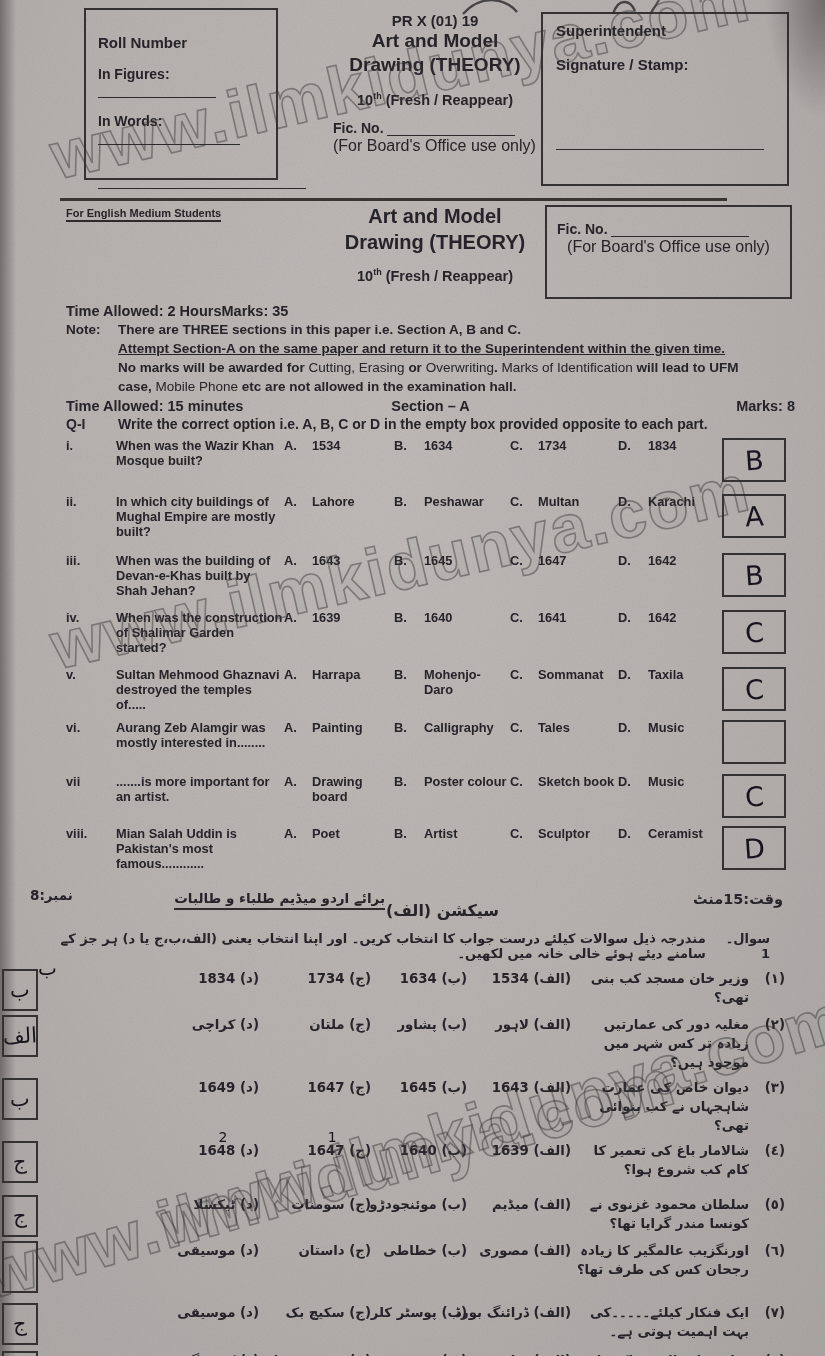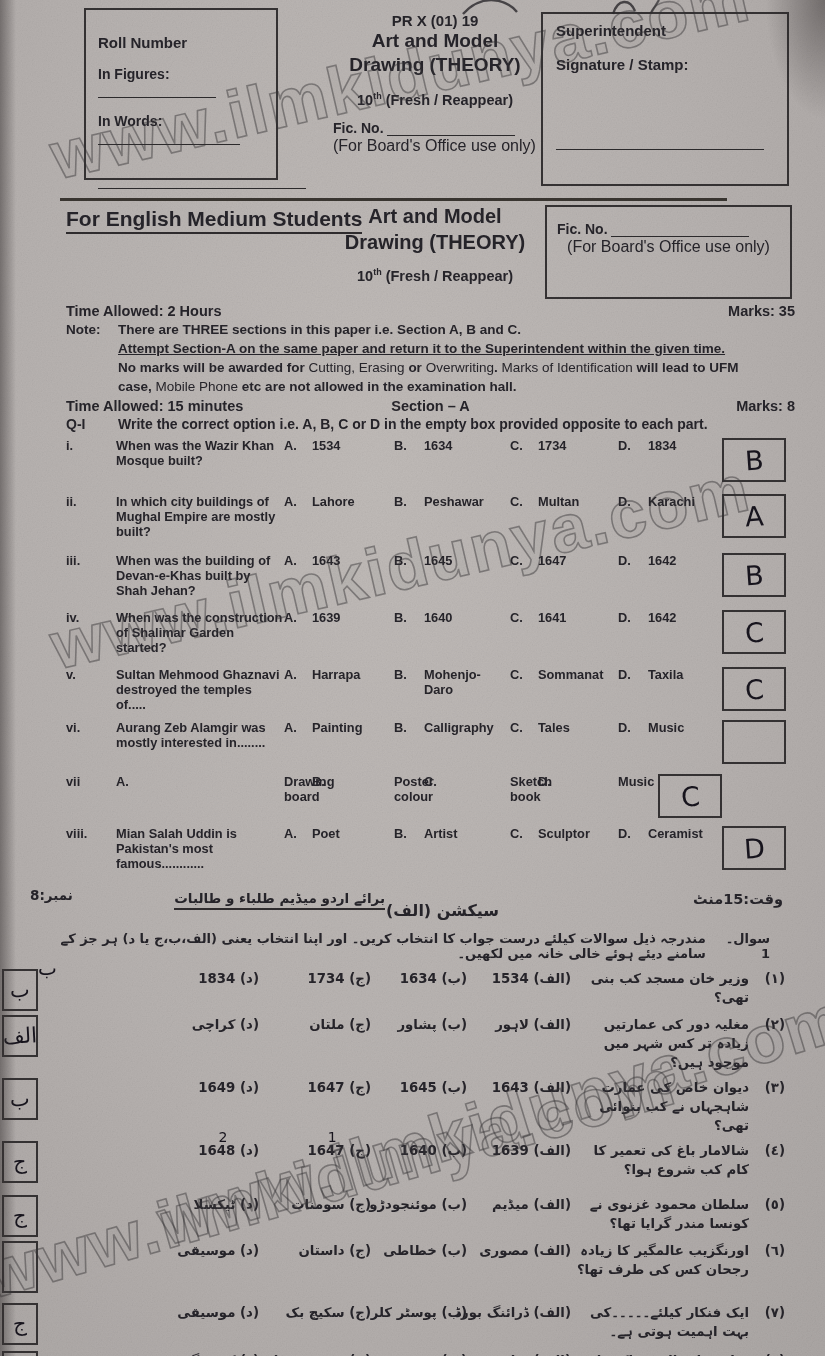--- a/index.html
+++ b/index.html
@@ -33,27 +33,27 @@
   .btitle{font-weight:700;font-size:19px;line-height:24px;}
   .cls{font-weight:700;font-size:14.5px;margin-top:14px;}
   .ficrow{font-size:14px;margin-top:12px;text-align:left;padding-left:8px;}
   .ficnote{font-size:16px;font-weight:400;margin-top:1px;}
   .super-box{position:absolute;left:541px;top:12px;width:248px;height:174px;padding:8px 13px;box-sizing:border-box;font-size:15px;}
   .sig{margin-top:17px;}
   .sline{margin-top:60px;}
   .hr{border-top:3px solid #3a3631;margin:0 98px 0 60px;}
   
   .sec2{position:relative;height:102px;z-index:10;}
-  .medium-head{position:absolute;left:66px;top:6px;font-weight:700;font-size:21px;border-bottom:2.4px solid #2f2c2e;padding-bottom:1px;}
+  .medium-head{position:absolute;left:66px;top:6px;font-weight:700;font-size:11px;border-bottom:2.4px solid #2f2c2e;padding-bottom:1px;}
   .center2{position:absolute;left:316px;top:2px;width:238px;text-align:center;}
   .btitle2{font-weight:700;font-size:20px;line-height:26px;}
   .cls2{font-weight:700;font-size:14.5px;margin-top:12px;}
   .fic-box2{position:absolute;left:545px;top:4px;width:247px;height:94px;padding:14px 10px;box-sizing:border-box;font-size:14px;}
   .fic-box2 .ficnote{text-align:center;}
-  .time-row{display:flex;justify-content:space-between;margin:0 30px 0 66px;font-weight:700;font-size:14.5px;z-index:10;position:relative;}
+  .time-row{display:flex;justify-content:flex-start;margin:0 22px 0 66px;font-weight:700;font-size:14.5px;z-index:10;position:relative;}
   
   .note{display:grid;grid-template-columns:52px 1fr;margin:1px 24px 0 66px;font-size:13.5px;line-height:19px;position:relative;z-index:10;}
   .note .lbl{font-weight:700;}
   .u{text-decoration:underline;}
   .b{font-weight:400;}
   .secrow{display:grid;grid-template-columns:1fr auto 1fr;margin:2px 30px 0 66px;font-weight:700;font-size:14.5px;position:relative;z-index:10;}
   .secrow .r{text-align:right;}
   .qirow{display:grid;grid-template-columns:52px 1fr;margin:2px 30px 6px 66px;font-weight:700;font-size:14px;position:relative;z-index:10;}
   
   .eqs{margin:4px 39px 0 66px;position:relative;z-index:10;}
@@ -271,20 +271,21 @@
         <span>Tales</span>
       <span>D.</span>
         <span>Music</span>
       <span class="abox bx">
           <b class="hand hand-en"></b>
         </span>
     </div>
 
     <div class="eq mb8">
       <span>vii</span>
+      <span>.......is more important for an artist.</span>
       <span>A.</span>
         <span>Drawing board</span>
       <span>B.</span>
         <span>Poster colour</span>
       <span>C.</span>
         <span>Sketch book</span>
       <span>D.</span>
         <span>Music</span>
       <span class="abox bx">
           <b class="hand hand-en">C</b>

